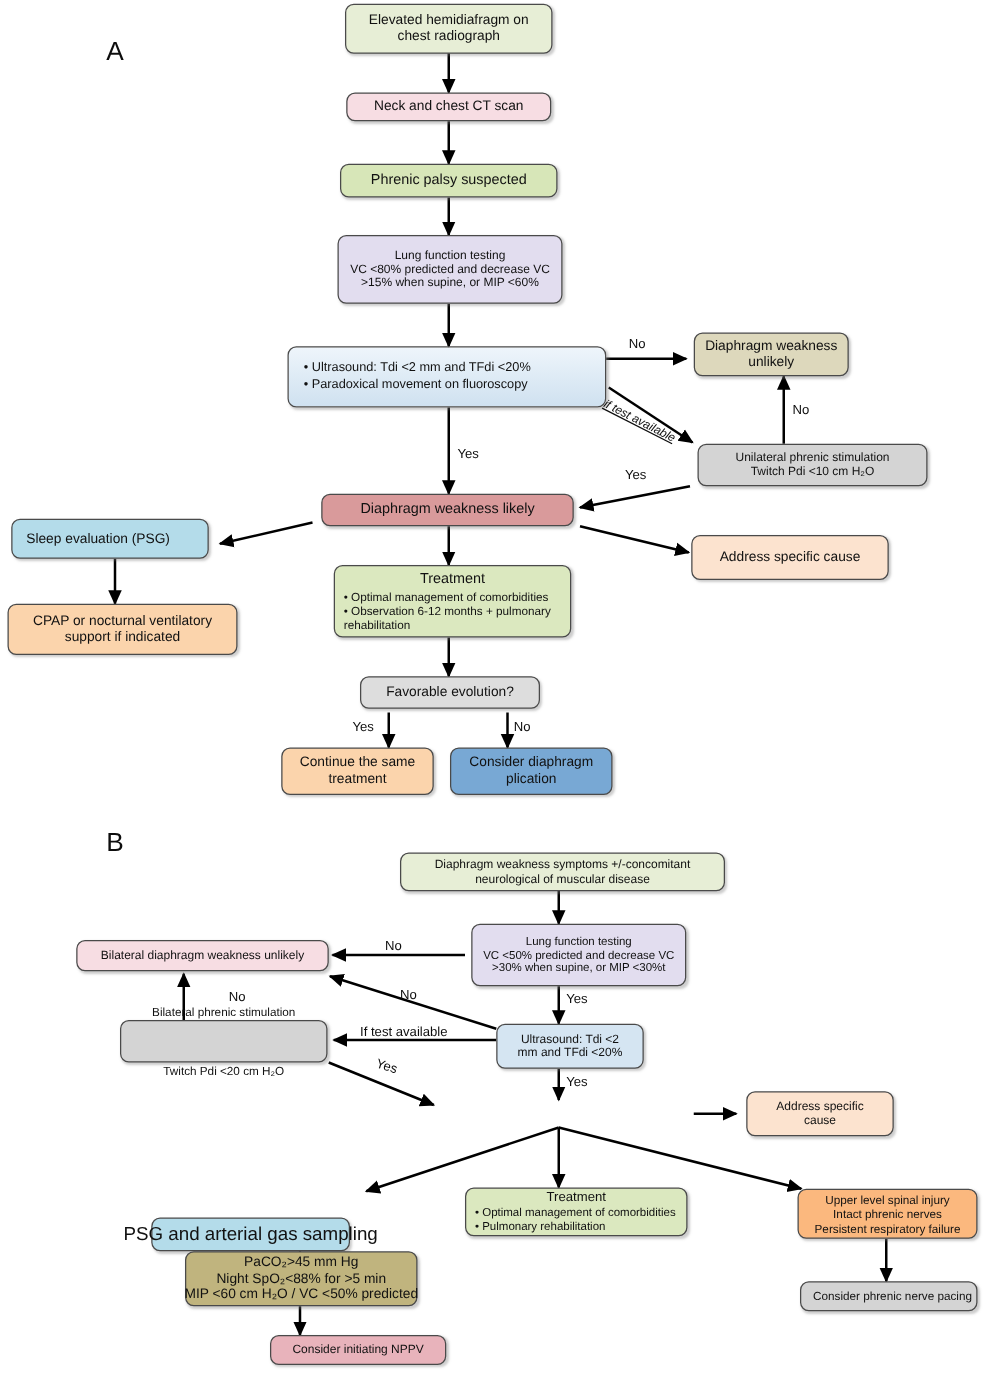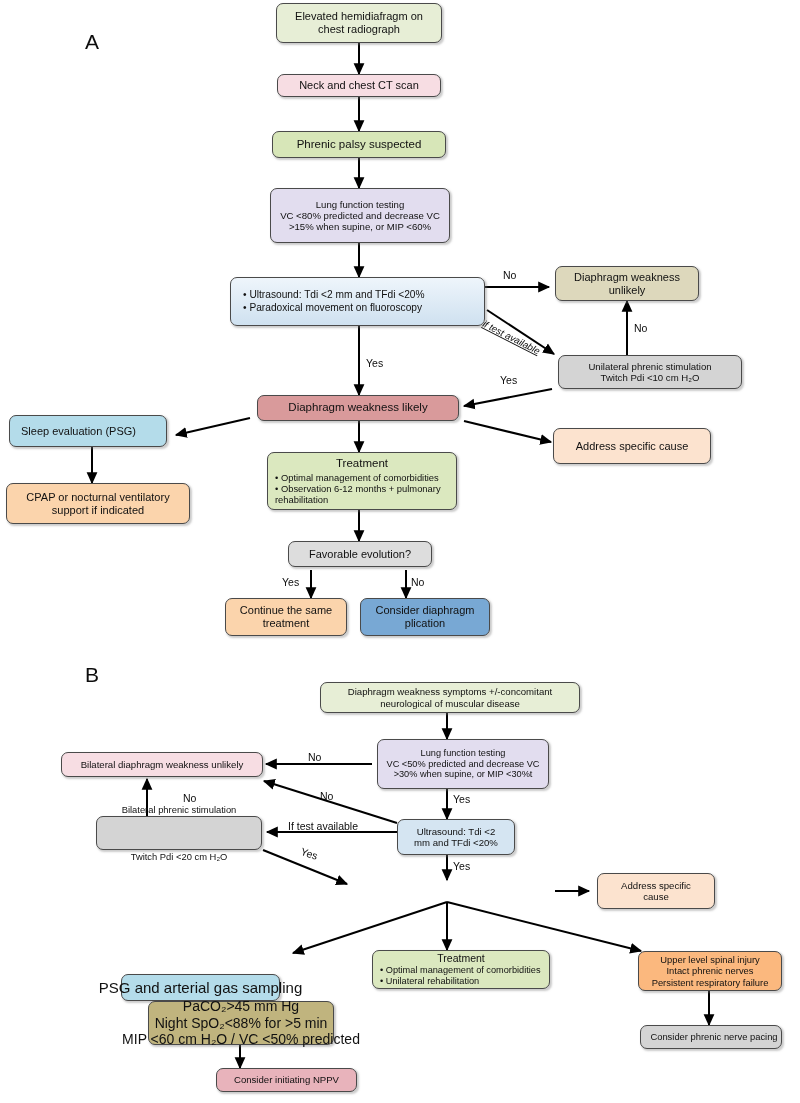--- a/index.html
+++ b/index.html
@@ -154,21 +154,21 @@
     <span class="ln">Lung function testing</span>
     <span class="ln">VC &lt;80% predicted and decrease VC</span>
     <span class="ln">&gt;15% when supine, or MIP &lt;60%</span>
   </div>
 
   <div class="node left" style="left:230px;top:277px;width:255px;height:49px;background:linear-gradient(#eef5fb,#cfe1f0);font-size:10.2px;align-items:flex-start;padding-left:12px;">
     <span class="ln">• Ultrasound: Tdi &lt;2 mm and TFdi &lt;20%</span>
     <span class="ln">• Paradoxical movement on fluoroscopy</span>
   </div>
 
-  <div class="node" style="left:555px;top:266px;width:144px;height:35px;background:#ddd8bc;font-size:11px;">
+  <div class="node" style="left:555px;top:266px;width:124px;height:35px;background:#ddd8bc;font-size:11px;">
     <span class="ln">Diaphragm weakness</span>
     <span class="ln">unlikely</span>
   </div>
 
   <div class="node" style="left:558px;top:355px;width:184px;height:34px;background:#d4d4d4;font-size:9.6px;">
     <span class="ln">Unilateral phrenic stimulation</span>
     <span class="ln">Twitch Pdi &lt;10 cm H₂O</span>
   </div>
 
   <div class="node" style="left:257px;top:395px;width:202px;height:26px;background:#d99a9b;font-size:11.5px;">
@@ -248,30 +248,30 @@
     <span class="ln">cause</span>
   </div>
 
   <div class="node" style="left:121px;top:974px;width:159px;height:27px;background:#b4dcea;font-size:15px;">
     <span class="ln">PSG and arterial gas sampling</span>
   </div>
 
   <div class="node" style="left:372px;top:950px;width:178px;height:39px;background:#dbe8bf;font-size:9.2px;align-items:stretch;justify-content:center;padding:3px 7px;">
     <span class="hd" style="font-size:10.5px;">Treatment</span>
     <span class="bul">• Optimal management of comorbidities</span>
-    <span class="bul">• Unilateral rehabilitation</span>
+    <span class="bul">• Pulmonary rehabilitation</span>
   </div>
 
   <div class="node" style="left:638px;top:951px;width:144px;height:40px;background:#fbb87e;font-size:9.4px;">
     <span class="ln">Upper level spinal injury</span>
     <span class="ln">Intact phrenic nerves</span>
     <span class="ln">Persistent respiratory failure</span>
   </div>
 
-  <div class="node" style="left:148px;top:1001px;width:186px;height:44px;background:#c0b47e;font-size:14px;">
+  <div class="node" style="left:148px;top:1001px;width:186px;height:44px;background:#c0b47e;font-size:11px;">
     <span class="ln">PaCO₂&gt;45 mm Hg</span>
     <span class="ln">Night SpO₂&lt;88% for &gt;5 min</span>
     <span class="ln">MIP &lt;60 cm H₂O / VC &lt;50% predicted</span>
   </div>
 
   <div class="node" style="left:640px;top:1025px;width:142px;height:24px;background:#d4d4d4;font-size:9.4px;padding-left:12px;">
     <span class="ln">Consider phrenic nerve pacing</span>
   </div>
 
   <div class="node" style="left:170px;top:1068px;width:141px;height:24px;background:#e8b3bb;font-size:9.6px;margin-left:46px;">

